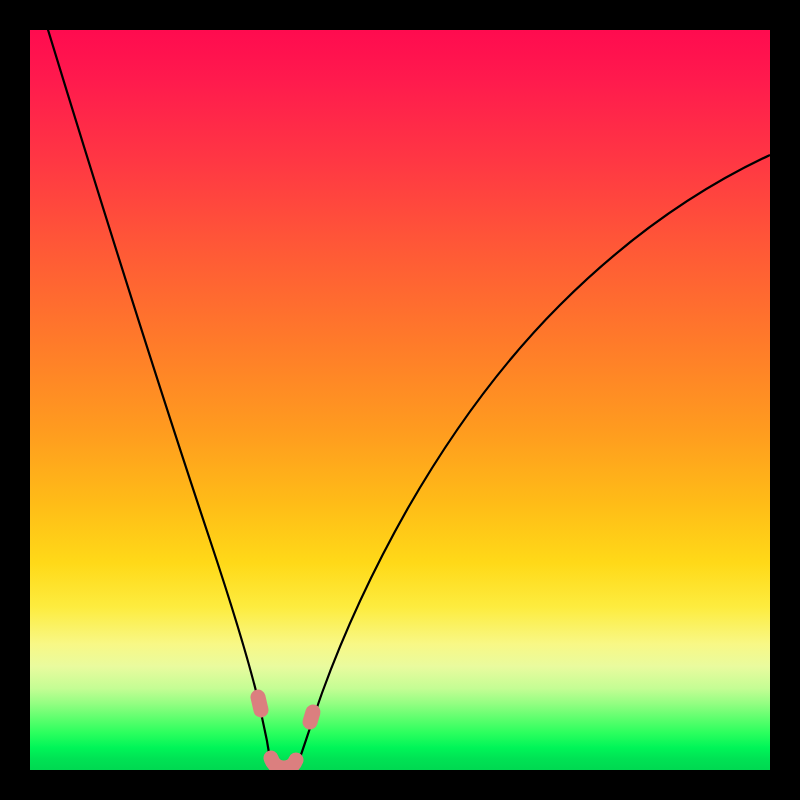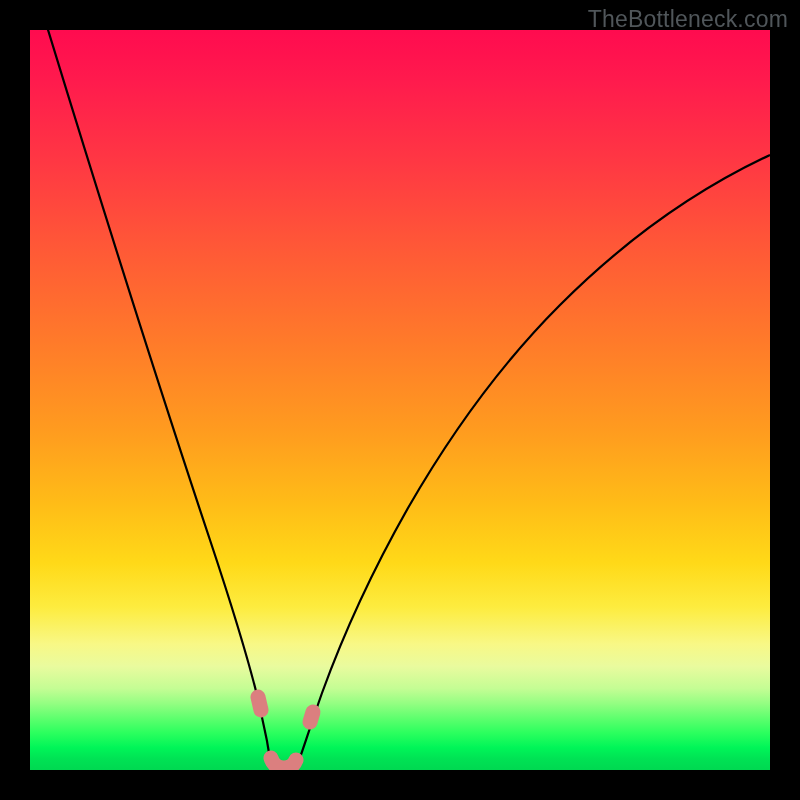--- a/index.html
+++ b/index.html
@@ -112,14 +112,13 @@
                "></path>
 
       <path class="marker" d="M 228 667 L 231 680"></path>
       <path class="marker-mid" d="M 241 728
                C 243 735, 248 738, 254 738
                C 260 738, 264 735, 266 730"></path>
       <path class="marker" d="M 280 692 L 283 682"></path>
     </svg>
   </div>
 
-  <div class="watermark">TheBottleneck.com</div>
 </div>
 
 </body></html>

